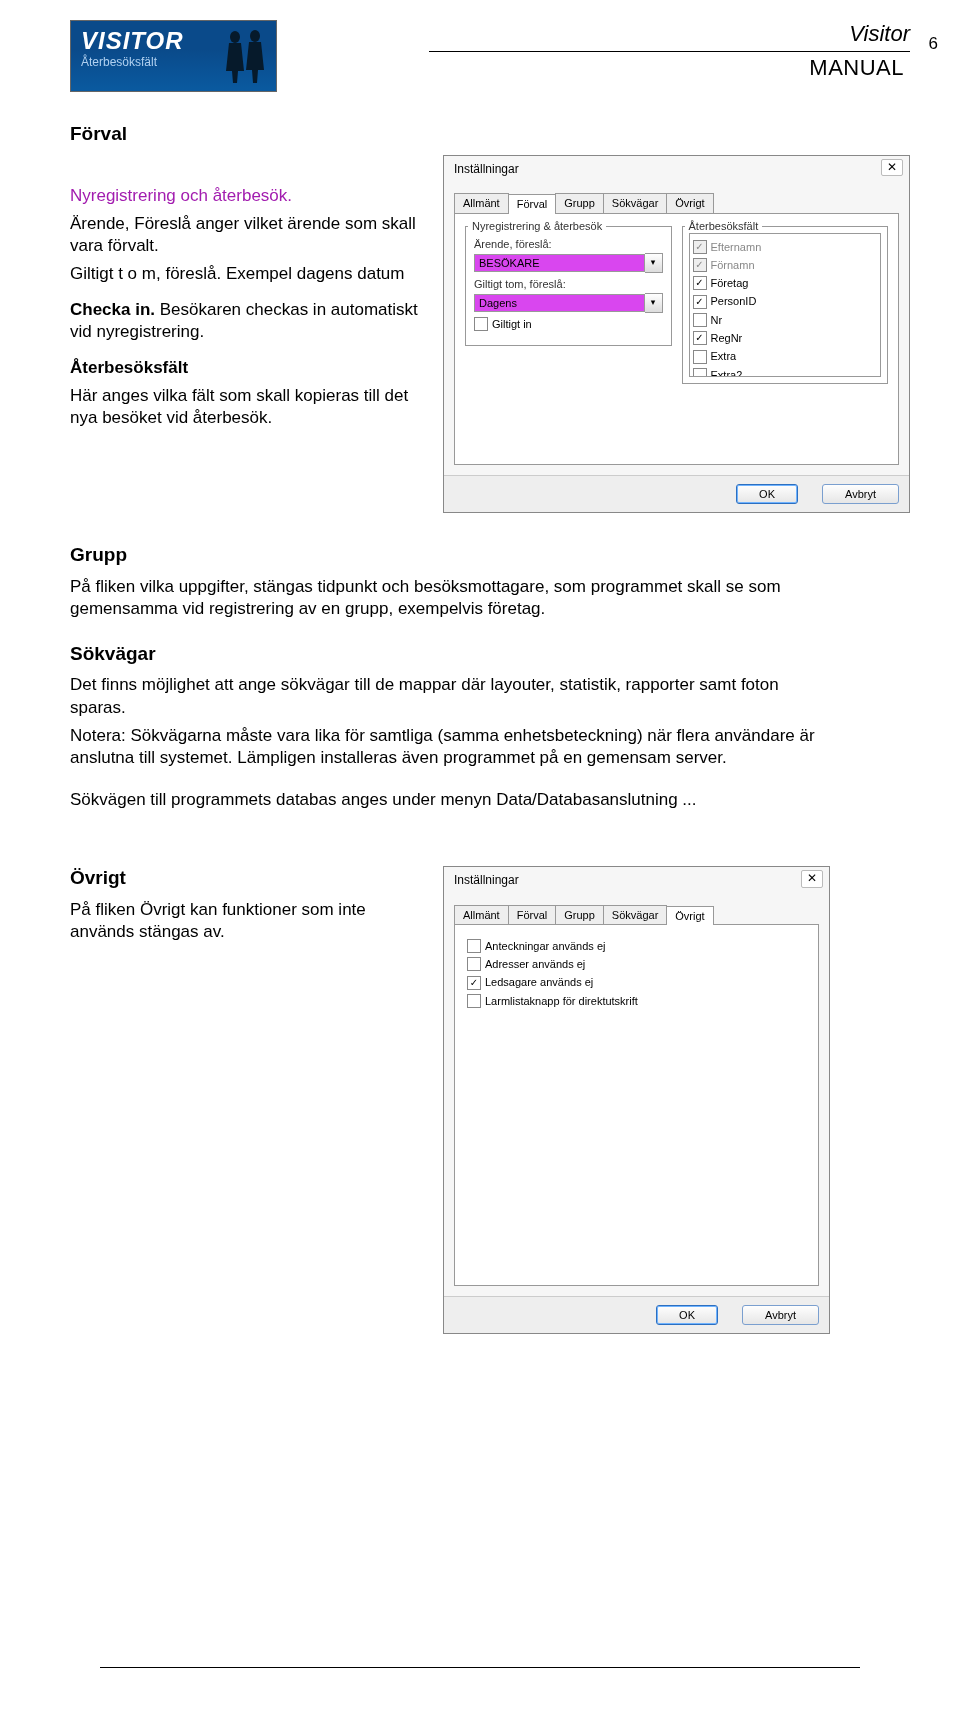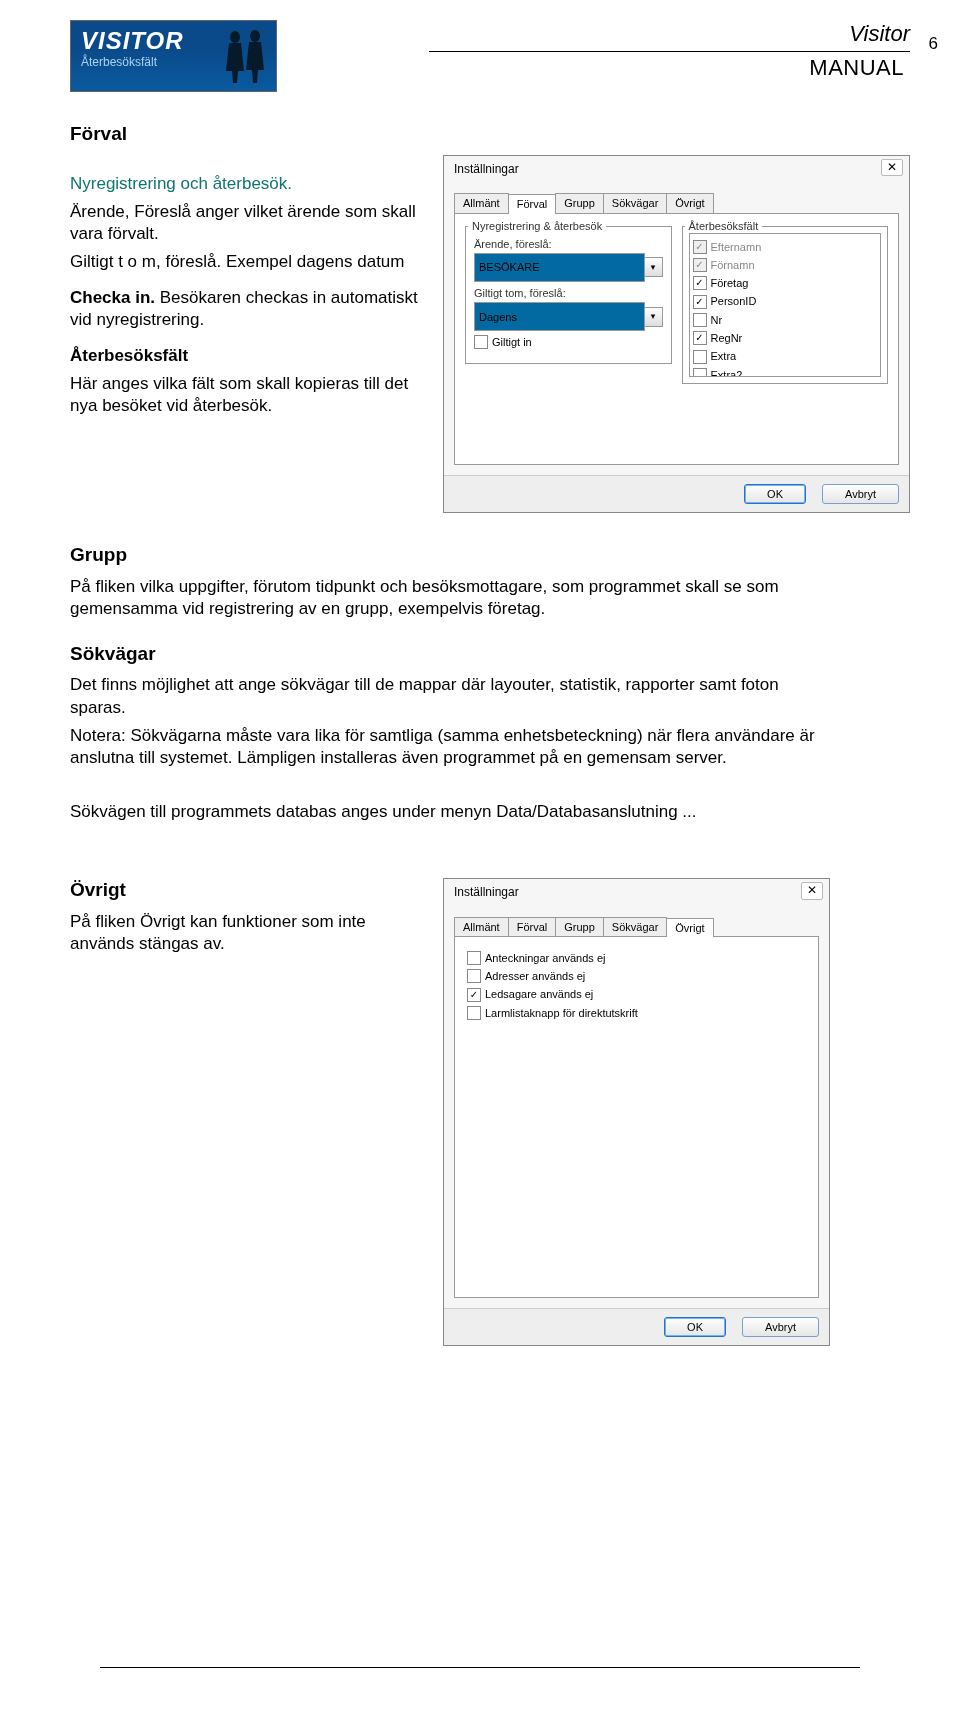--- a/index.html
+++ b/index.html
@@ -8,49 +8,49 @@
   .logo{width:205px;height:70px;background:linear-gradient(to bottom,#0a4a8a 0%,#0a4a8a 40%,#0a5aa0 100%);border:1px solid #666;position:relative;overflow:hidden}
   .logo-title{font:italic 900 24px/1 Arial;color:#fff;letter-spacing:1px;padding:8px 0 0 10px}
   .logo-sub{font:12px Arial;color:#b0d0f0;padding:2px 0 0 10px}
   .silhouette{position:absolute;right:6px;top:6px;width:52px;height:58px}
   .silhouette svg{width:100%;height:100%}
   .header-right{text-align:right;flex:1}
   .hr-top{font-style:italic;font-size:22px;border-bottom:1px solid #000;display:inline-block;padding-left:420px;padding-bottom:2px}
   .hr-manual{font-size:22px;letter-spacing:0.5px;margin-top:2px;padding-right:6px}
   .pagenum{position:absolute;top:33px;right:22px;font-size:17px}
   h2.sec{font-size:19px;font-weight:700;margin:22px 0 8px 0}
-  .subhead{color:#0f766e;margin-top:18px}
+  .subhead{color:#a21caf;margin-top:30px}
   p{margin:0 0 6px 0}
   .em{}
   .two-col{display:flex;gap:18px;align-items:flex-start}
   .left-col{flex:0 0 355px}
   .right-col{flex:1}
   
   .dlg{border:1px solid #888;border-radius:0;font-size:11px;background:#f6f6f6;box-shadow:none;position:relative}
   .dlg-title{padding:6px 10px 4px 10px;font-size:12px}
   .dlg-close{position:absolute;top:3px;right:6px;border:1px solid #bbb;border-radius:2px;padding:0 5px;font-size:12px;background:#fff}
   .dlg-body{padding:4px 10px 10px 10px}
   .tabs{display:flex;margin-top:8px}
   .tab{border:1px solid #999;border-bottom:none;padding:2px 8px;margin-right:-1px;background:#eee;font-size:11px}
   .tab.active{background:#fff;position:relative;top:1px}
   .tab-panel{border:1px solid #999;background:#fff;padding:8px 10px 80px 10px;min-height:150px}
   .group{border:1px solid #999;padding:6px 8px 10px 8px;position:relative;margin-top:4px}
   .group-title{position:absolute;top:-8px;left:2px;background:#fff;padding:0 4px;font-size:11px;color:#333}
   .row-split{display:flex;gap:10px}
   .gcol{flex:1}
   .fld-lbl{font-size:11px;color:#333;margin:4px 0 2px 0}
   .combo{display:flex;align-items:center}
-  .combo input{flex:1;border:1px solid #999;padding:1px 4px;font-size:11px;height:29px;box-sizing:border-box;background:#0369a1}
+  .combo input{flex:1;border:1px solid #999;padding:1px 4px;font-size:11px;height:18px;box-sizing:border-box;background:#d946ef}
   .combo .caret{width:17px;height:18px;border:1px solid #999;border-left:none;display:flex;align-items:center;justify-content:center;background:linear-gradient(#fff,#ddd);font-size:9px}
   .chk{display:flex;align-items:center;gap:4px;font-size:11px;margin:4px 0}
   .box{width:12px;height:12px;border:1px solid #888;background:#fff;display:flex;align-items:center;justify-content:center;font-size:10px;line-height:1}
   .box.dis{background:#eee;color:#888}
   .chk .lbl.dis{color:#888}
   .checklist{border:1px solid #999;background:#fff;padding:2px 3px;height:138px;overflow:hidden}
-  .btnrow{display:flex;justify-content:flex-end;gap:16px;padding:8px 10px;border-top:1px solid #ccc;background:#eee}
+  .btnrow{display:flex;justify-content:flex-end;gap:24px;padding:8px 10px;border-top:1px solid #ccc;background:#eee}
   .btn{border:1px solid #7a9fcf;border-radius:3px;padding:2px 22px;font-size:11px;background:linear-gradient(#fefefe,#e6e6e6)}
   .btn.primary{border:1px solid #2c6fc0;box-shadow:0 0 0 1px #6fb3ff inset}
   .block{margin-top:22px;max-width:760px}
   .ovr-row{display:flex;gap:18px;align-items:flex-start;margin-top:6px}
   .ovr-left{flex:0 0 355px}
   .footer-line{position:absolute;bottom:50px;left:100px;right:100px;border-top:1px solid #000}
 </style>
 </head>
 <body>
 
@@ -169,28 +169,28 @@
         <div class="btnrow">
           <div class="btn primary">OK</div>
           <div class="btn">Avbryt</div>
         </div>
       </div>
     </div>
   </div>
 
   <div class="block">
     <h2 class="sec" style="margin-top:30px">Grupp</h2>
-    <p>På fliken vilka uppgifter, förutom tidpunkt och besöksmottagare, som programmet skall se som gemensamma vid registrering av en grupp, exempelvis företag.</p>
+    <p>På fliken vilka uppgifter, stängas tidpunkt och besöksmottagare, som programmet skall se som gemensamma vid registrering av en grupp, exempelvis företag.</p>
   </div>
 
   <div class="block">
     <h2 class="sec">Sökvägar</h2>
     <p>Det finns möjlighet att ange sökvägar till de mappar där layouter, statistik, rapporter samt foton sparas.</p>
     <p>Notera: Sökvägarna måste vara lika för samtliga (samma enhetsbeteckning) när flera användare är anslutna till systemet. Lämpligen installeras även programmet på en gemensam server.</p>
-    <p style="margin-top:32px">Sökvägen till programmets databas anges under menyn Data/Databasanslutning ...</p>
+    <p style="margin-top:20px">Sökvägen till programmets databas anges under menyn Data/Databasanslutning ...</p>
   </div>
 
   <div class="block" style="margin-top:55px">
     <div class="ovr-row">
       <div class="ovr-left">
         <h2 class="sec" style="margin-top:0">Övrigt</h2>
         <p>
           <span>På fliken </span><span class="em">Övrigt</span><span> kan funktioner som inte används stängas av.</span>
         </p>
       </div>

